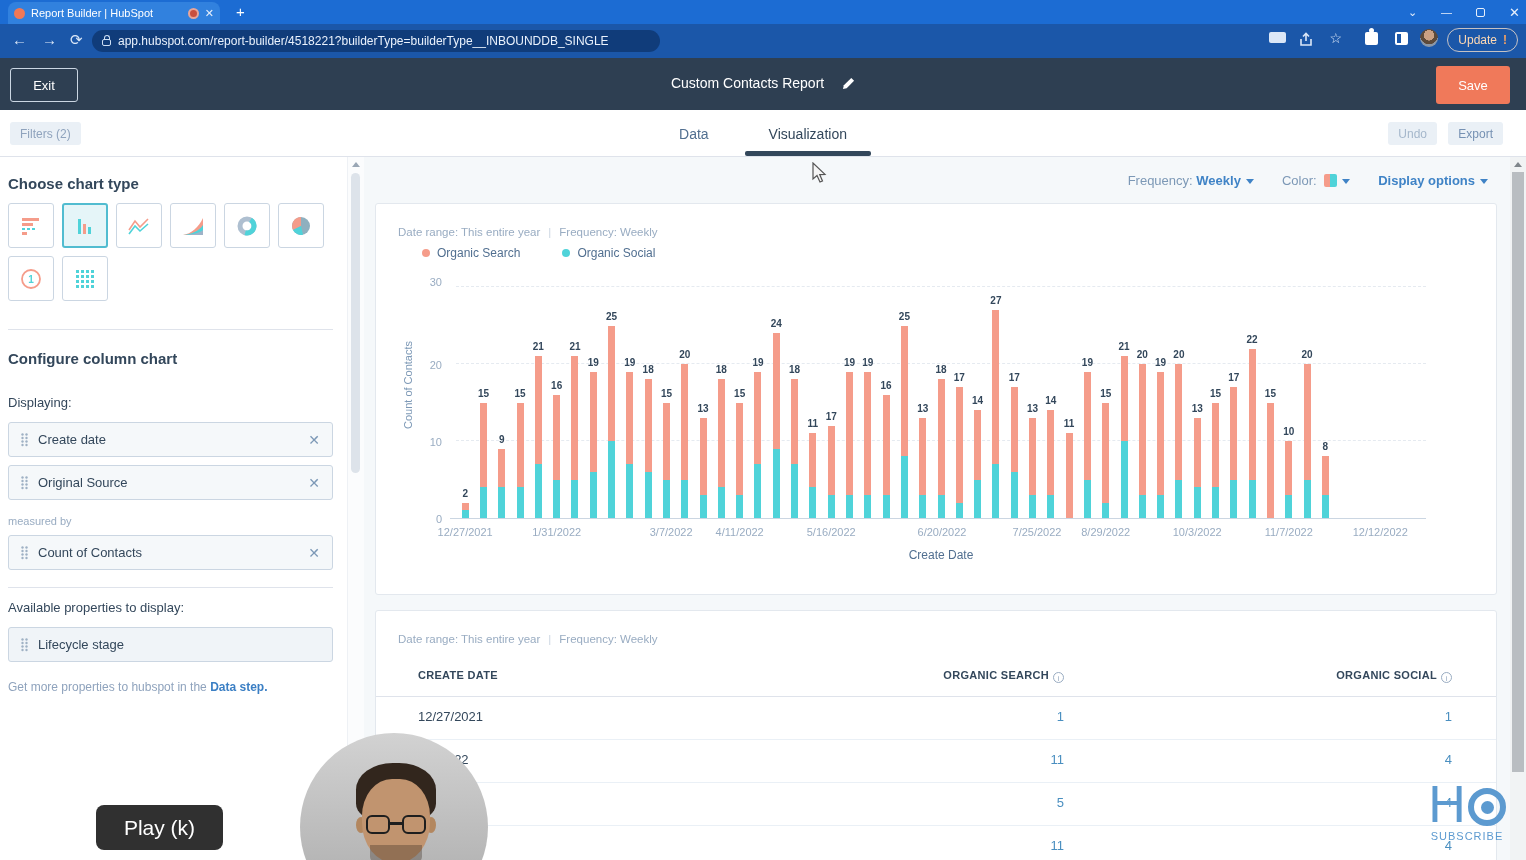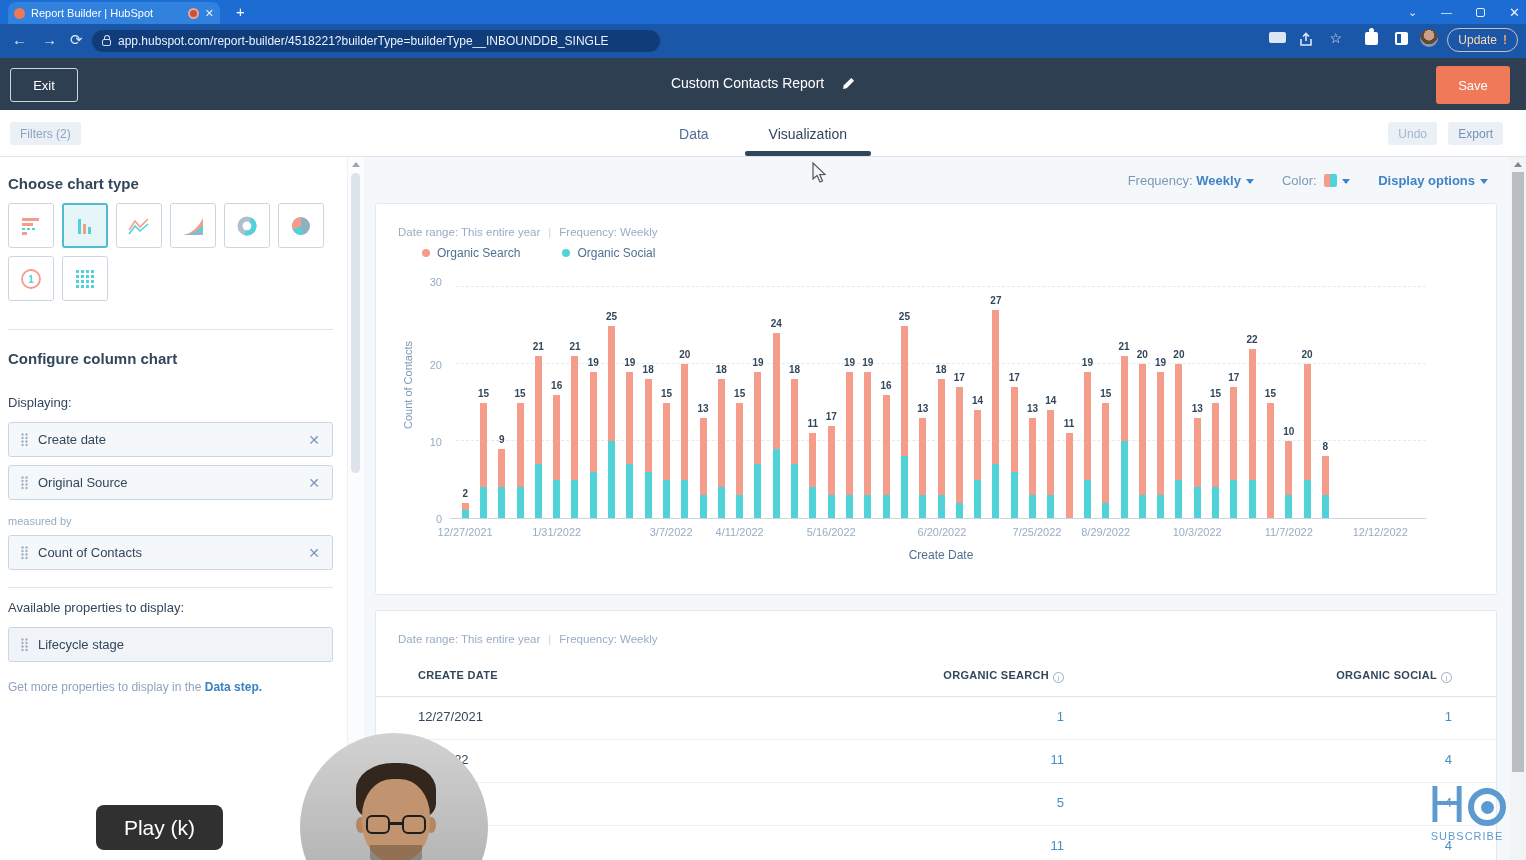--- a/index.html
+++ b/index.html
@@ -344,21 +344,21 @@
           <circle cx="5.5" cy="5" r="1.2"></circle>
           <circle cx="1.5" cy="8.5" r="1.2"></circle>
           <circle cx="5.5" cy="8.5" r="1.2"></circle>
           <circle cx="1.5" cy="12" r="1.2"></circle>
           <circle cx="5.5" cy="12" r="1.2"></circle>
         </g>
       </svg>
     <span class="chip-text">Lifecycle stage</span>
   </div>
   <div id="more-text">
-    <span>Get more properties to display in the </span><a href="#">Data step.</a>
+    <span>Get more properties to hubspot in the </span><a href="#">Data step.</a>
   </div>
 </div>
 
 <div class="sb-scrollbar">
   <div class="sb-arrow"></div>
   <div class="sb-thumb"></div>
 </div>
 
 <div id="main">
   <div id="controls-row">

